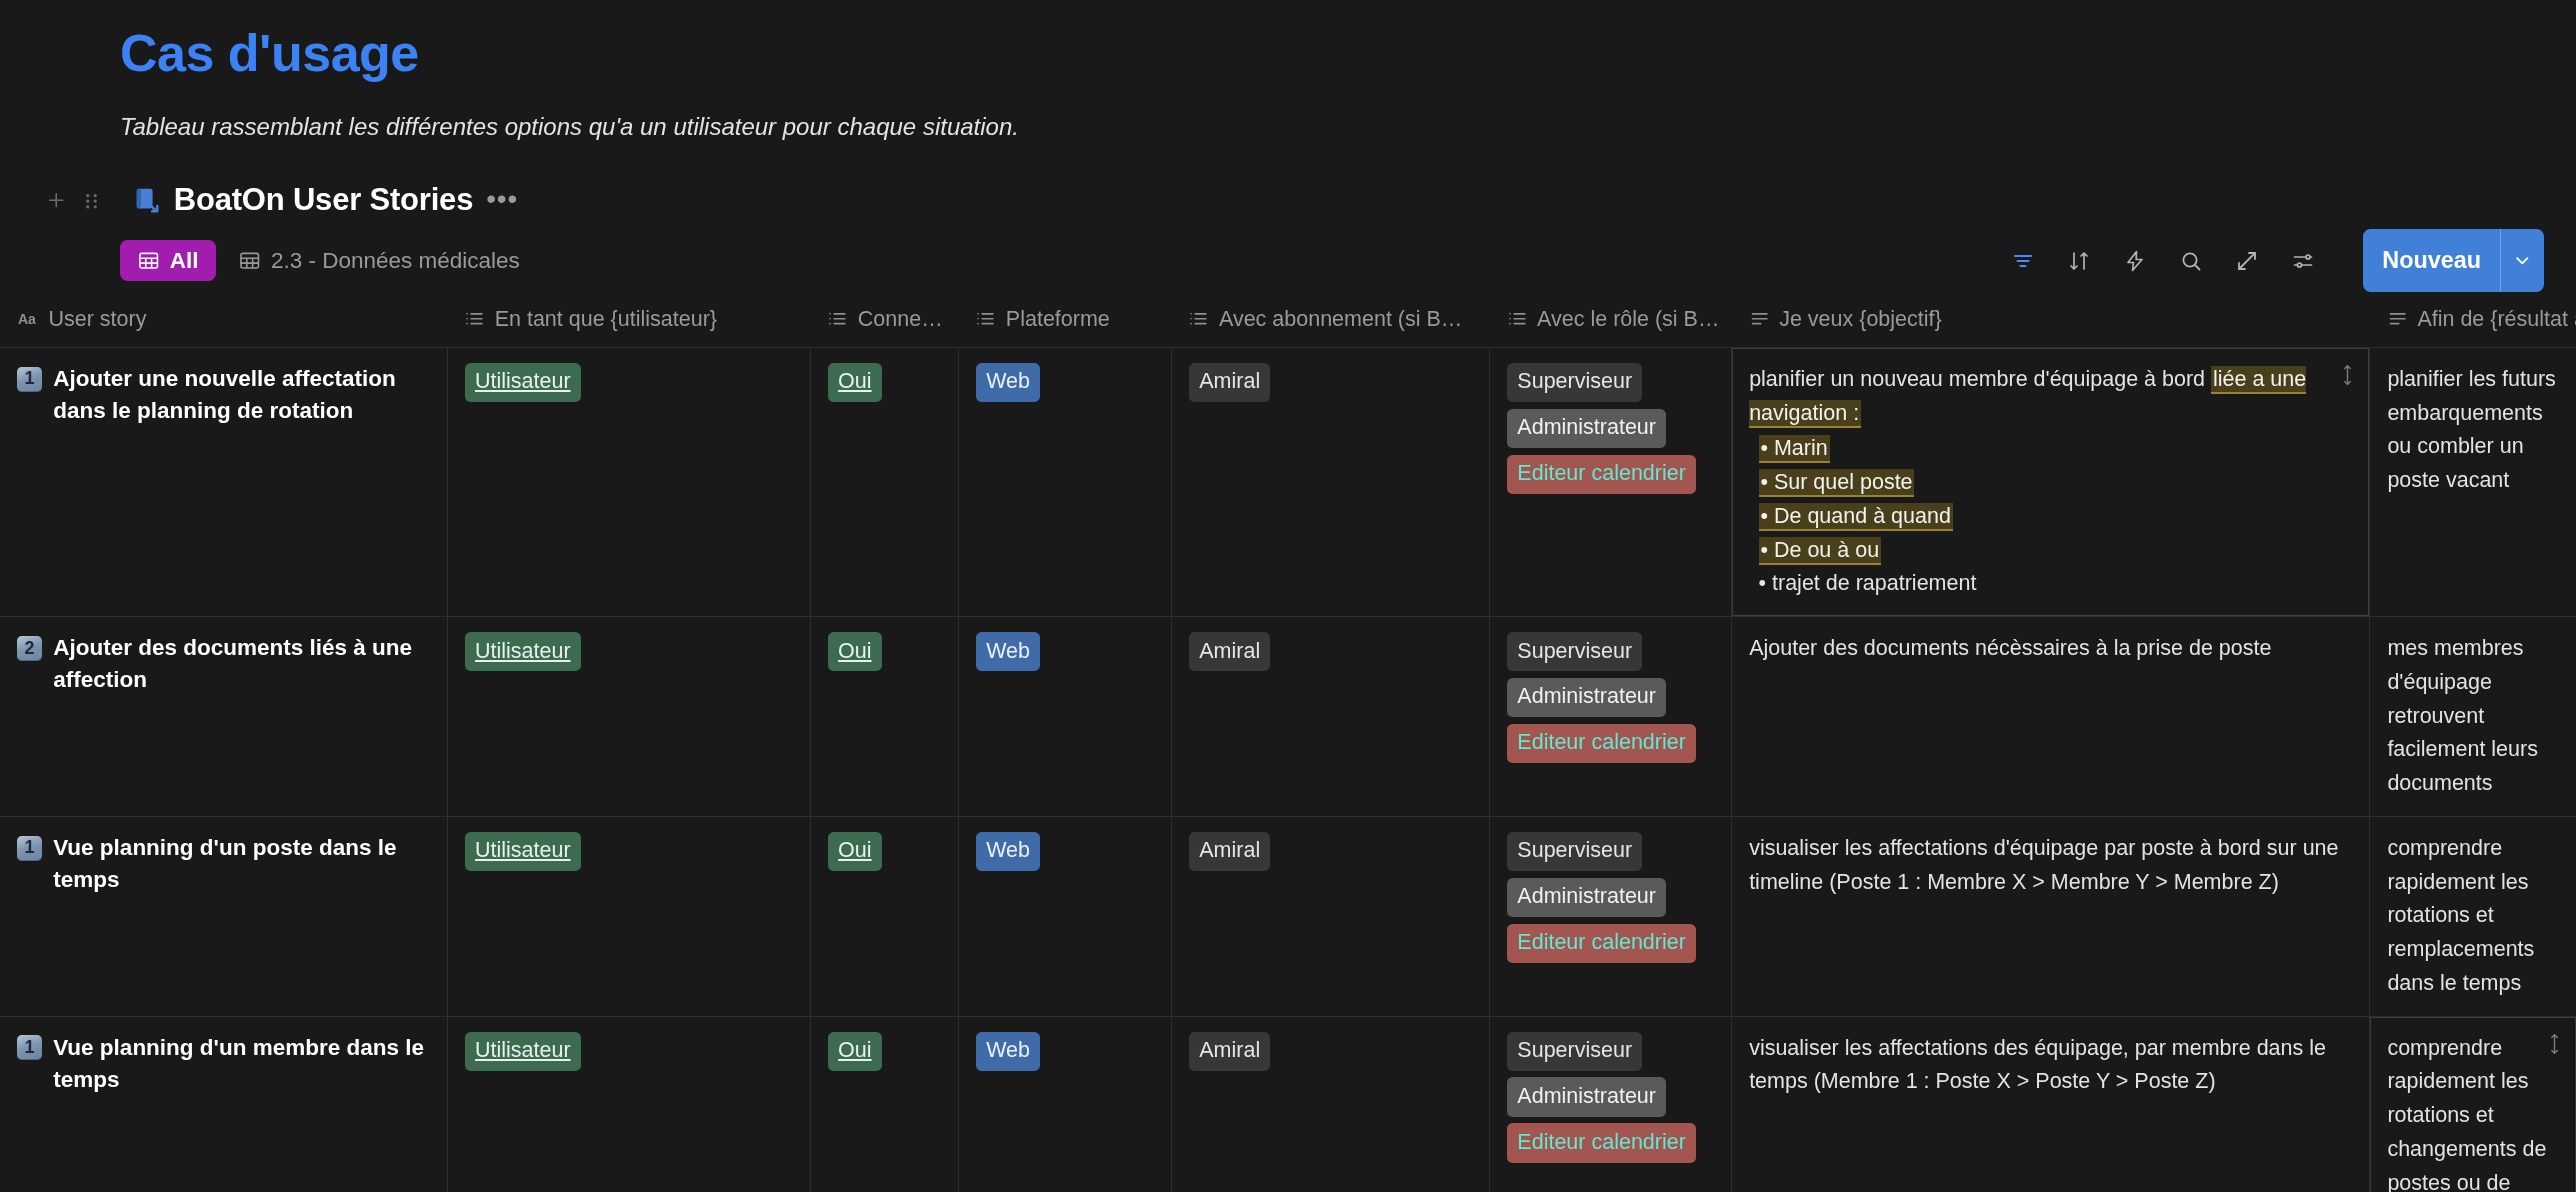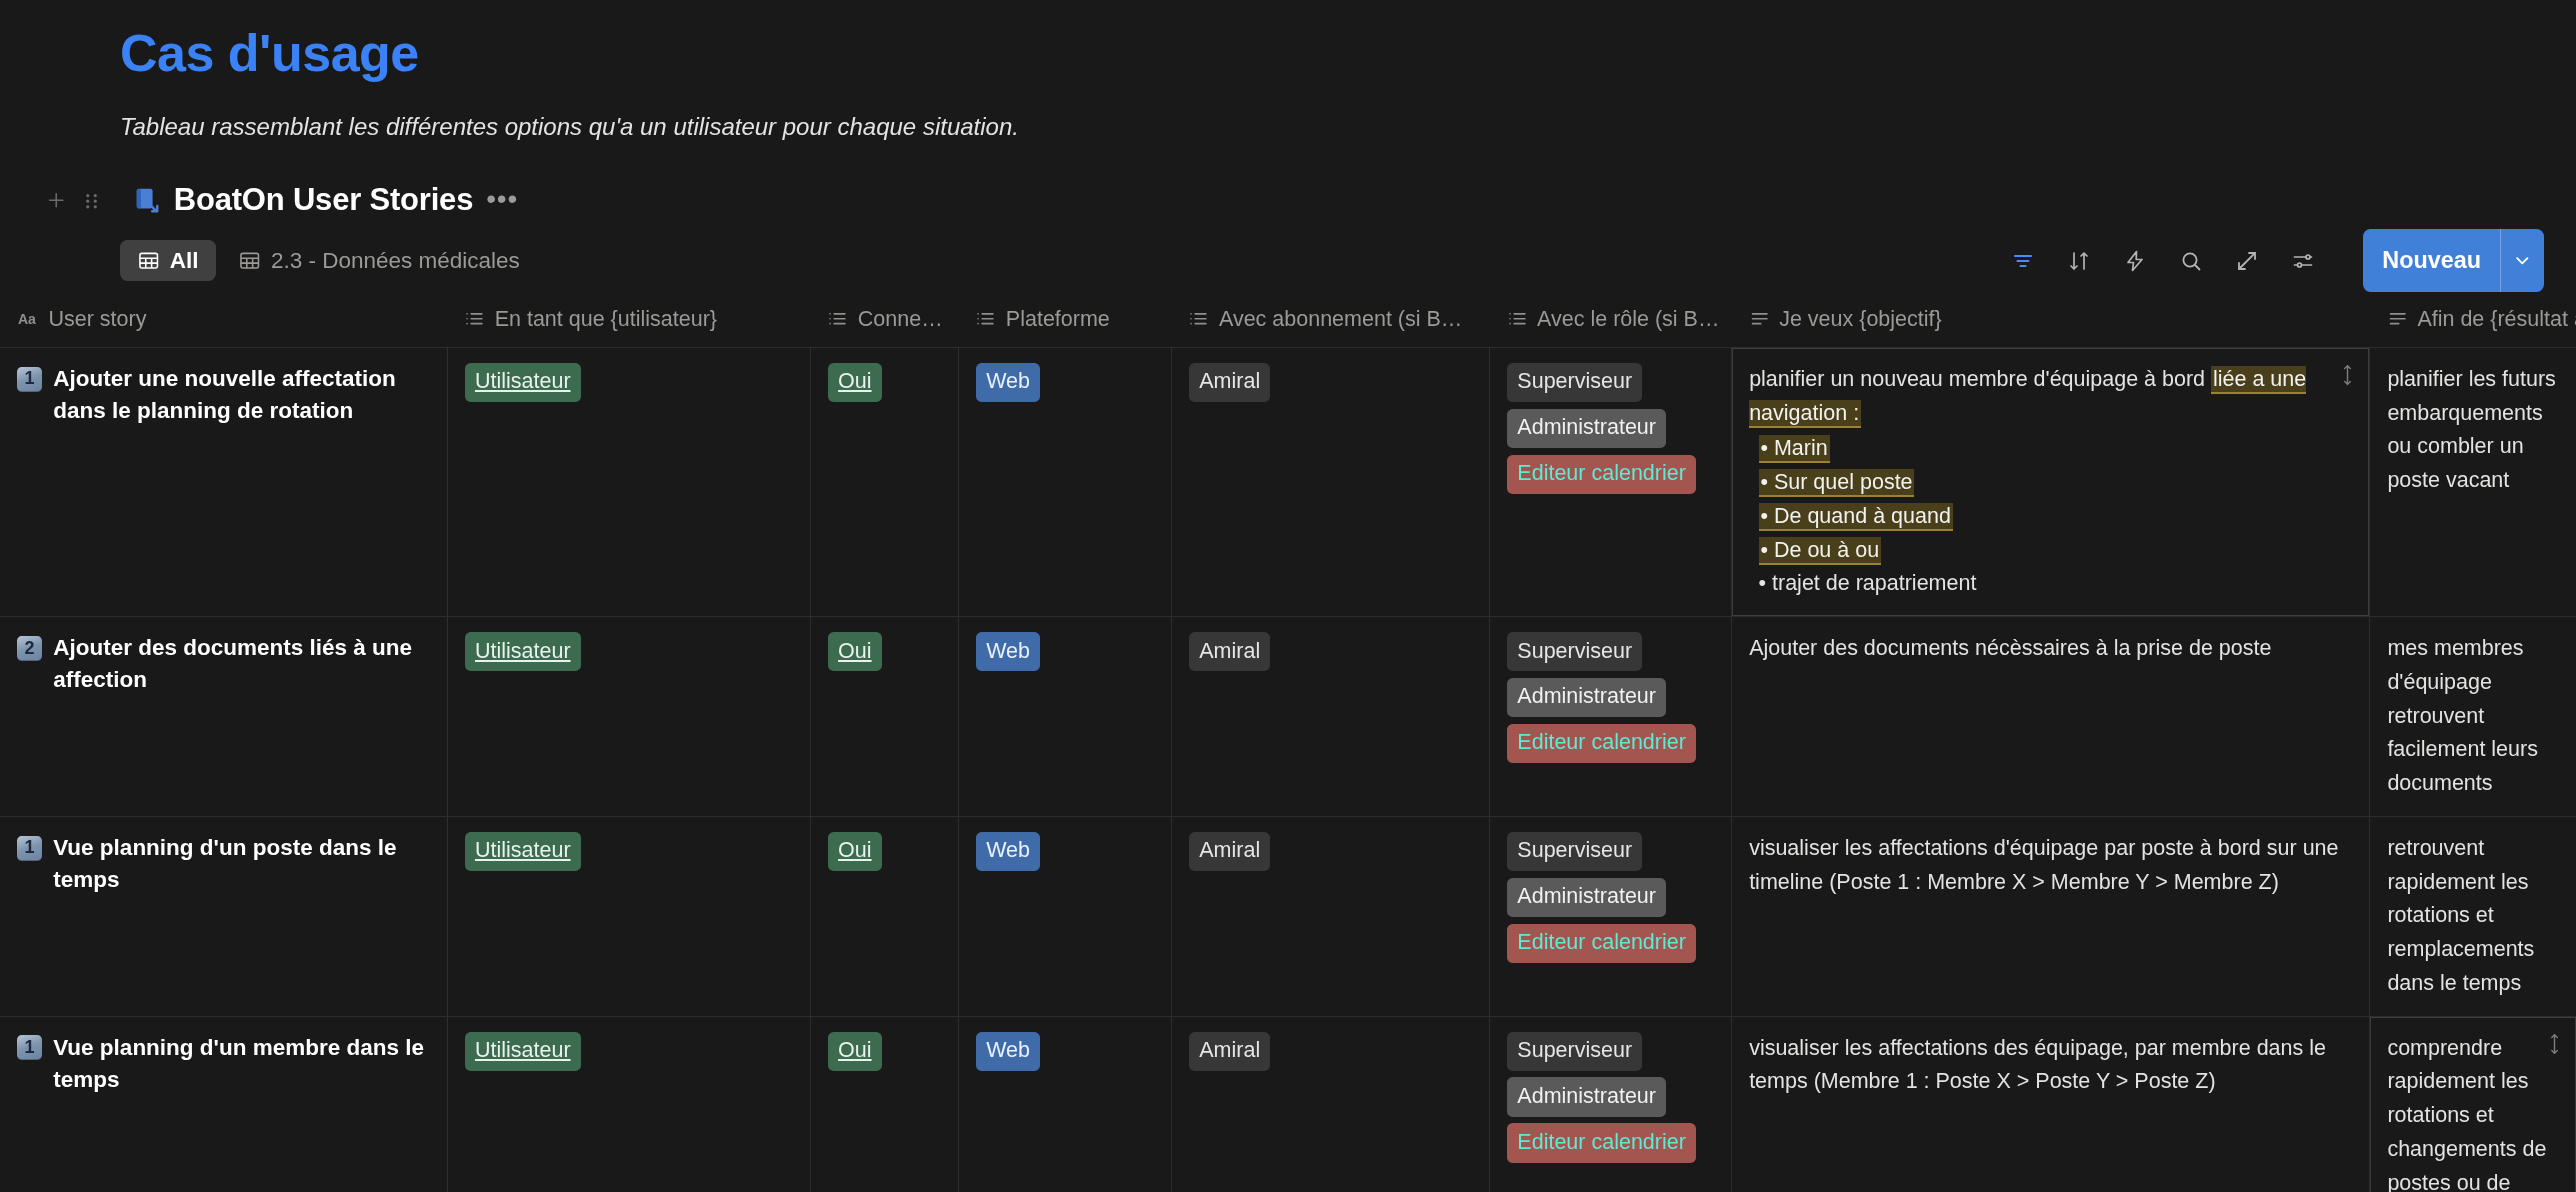--- a/index.html
+++ b/index.html
@@ -93,21 +93,21 @@
     display: flex;
     align-items: center;
     gap: 9.4px;
     height: 41px;
     padding: 0 17px;
     border-radius: 7.5px;
     font-size: 22.5px;
     color: #9b9a97;
     white-space: nowrap;
   }
-  .view-tab.active { background: #404040; color: #ffffff; font-weight: 600; }
+  .view-tab.active { background: #a21caf; color: #ffffff; font-weight: 600; }
   .view-tab .tab-ico { display:flex; align-items:center; }
 
   .toolbar-spacer { flex: 1 1 auto; }
 
   .toolbar-icons { display: flex; align-items: center; gap: 24px; }
 
   .tb-ico {
     width: 32px; height: 32px;
     display: flex; align-items: center; justify-content: center;
     color: #b4b4b4;
@@ -620,21 +620,21 @@
               <span class="tag tag-gray2">Administrateur</span>
               <span class="tag tag-red">Editeur calendrier</span>
             </div>
           </td>
           <td class="rel">
             <div class="cell-text">
               <div><span>visualiser les affectations d'équipage par poste à bord sur une timeline (Poste 1 : Membre X &gt; Membre Y &gt; Membre Z)</span></div>
             </div>
           </td>
           <td class="rel no-right">
-            <div class="cell-text">retrouvent rapidement les rotations et remplacements dans le temps</div>
+            <div class="cell-text">comprendre rapidement les rotations et remplacements dans le temps</div>
           </td>
         </tr>
         <tr style="height: 148px;">
           <td class="col-userstory">
             <div class="cell-title">
               <span class="keycap">1</span>
               <span>Vue planning d'un membre dans le temps</span>
             </div>
           </td>
           <td>

